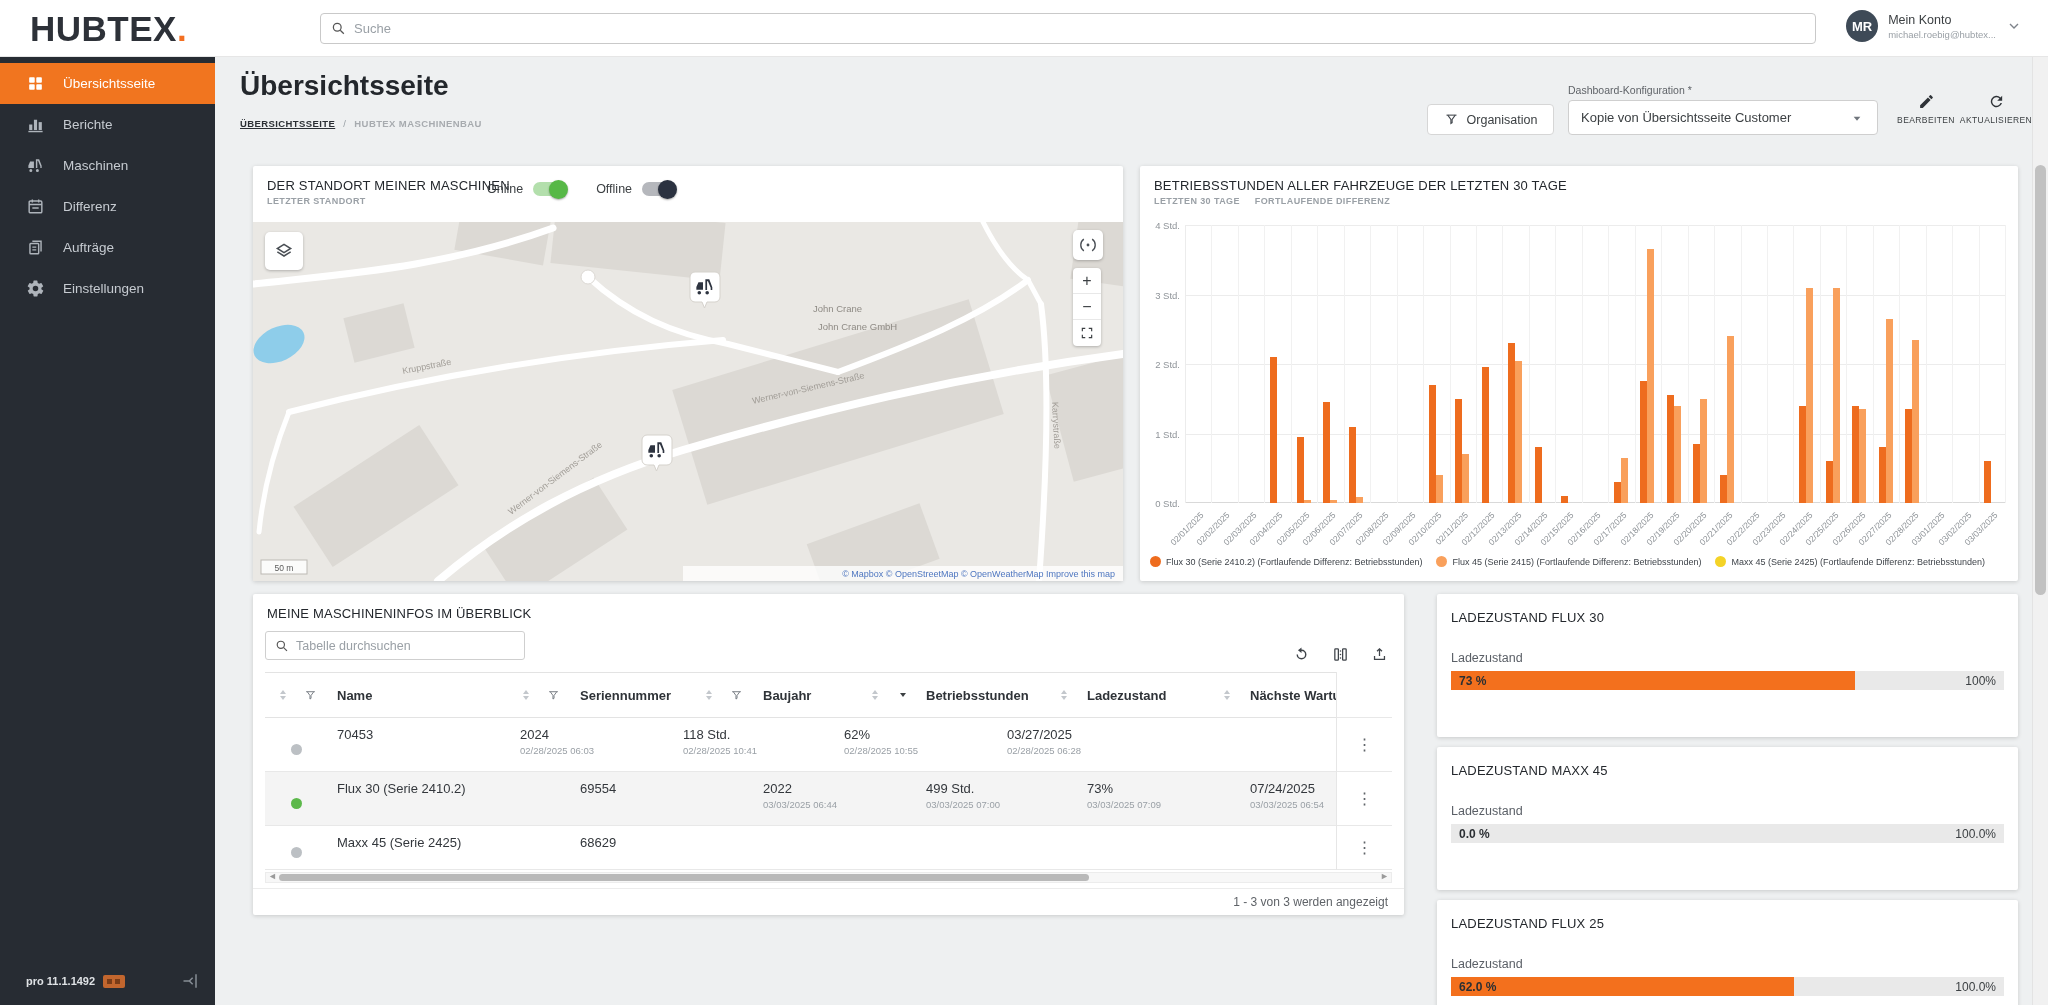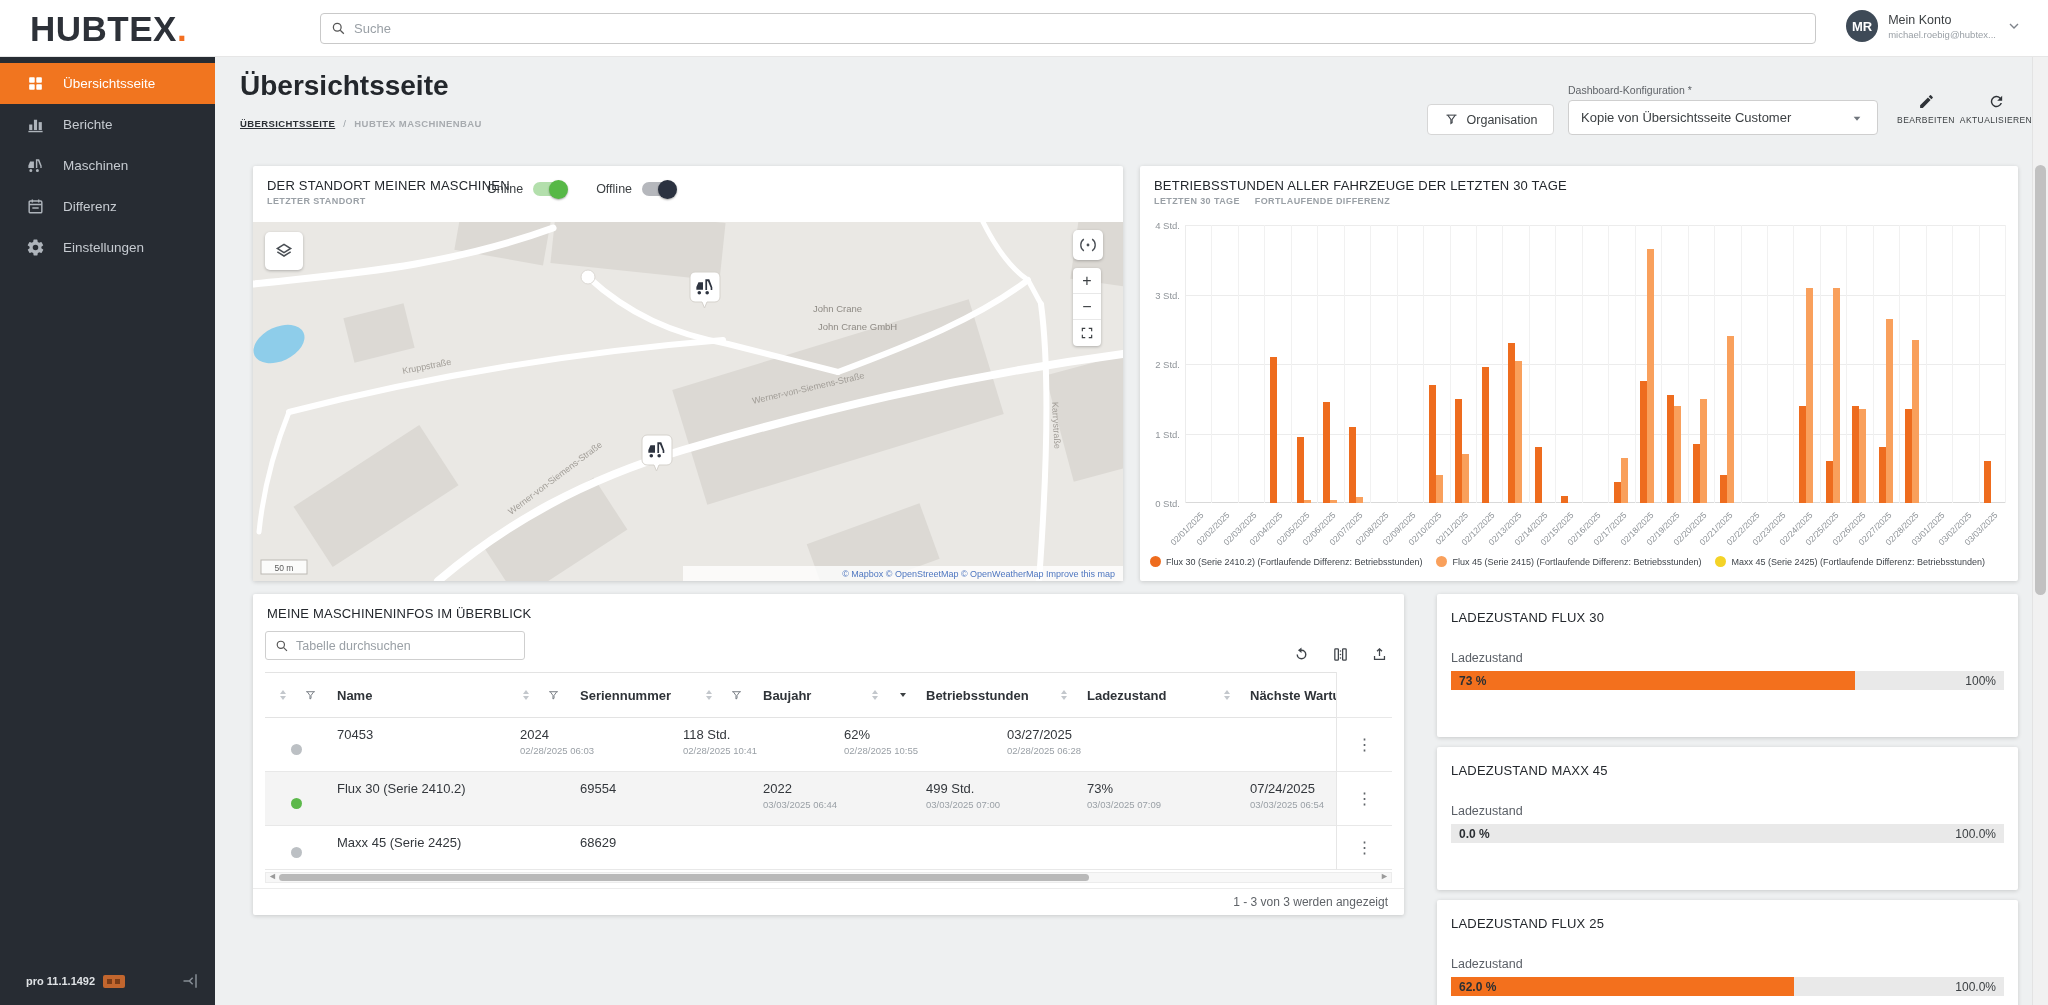--- a/index.html
+++ b/index.html
@@ -203,20 +203,30 @@
         <span>Maschinen</span>
       </div>
       <div class="side-item">
         <span class="ic">
           <svg viewBox="0 0 24 24" fill="none" stroke="currentColor" stroke-width="1.8">
             <rect x="4" y="5" width="16" height="15" rx="1.5"></rect>
             <path d="M4 9.5h16M8 3v4M16 3v4M8 14h8"></path>
           </svg>
         </span>
         <span>Differenz</span>
+      </div>
+      <div class="side-item">
+        <span class="ic">
+          <svg viewBox="0 0 24 24" fill="none" stroke="currentColor" stroke-width="1.8">
+            <path d="M8 4h11v13"></path>
+            <rect x="5" y="7" width="11" height="13" rx="1"></rect>
+            <path d="M8 11.5h5M8 15h5"></path>
+          </svg>
+        </span>
+        <span>Aufträge</span>
       </div>
       <div class="side-item">
         <span class="ic">
           <svg viewBox="0 0 24 24" fill="currentColor">
             <path d="M19.4 13c.04-.33.06-.66.06-1s-.02-.67-.06-1l2.1-1.65a.5.5 0 0 0 .12-.64l-2-3.46a.5.5 0 0 0-.6-.22l-2.49 1a7.3 7.3 0 0 0-1.73-1l-.38-2.65A.5.5 0 0 0 13.93 2h-4a.5.5 0 0 0-.5.42l-.37 2.65c-.63.26-1.2.6-1.74 1l-2.48-1a.5.5 0 0 0-.61.22l-2 3.46a.5.5 0 0 0 .12.64L4.56 11c-.04.33-.06.66-.06 1s.02.67.06 1l-2.1 1.65a.5.5 0 0 0-.12.64l2 3.46c.14.24.42.33.6.22l2.49-1c.54.42 1.11.76 1.74 1l.37 2.65c.04.24.25.42.5.42h4c.25 0 .46-.18.5-.42l.38-2.65a7.3 7.3 0 0 0 1.73-1l2.49 1c.23.09.5 0 .6-.22l2-3.46a.5.5 0 0 0-.12-.64L19.4 13zM12 15.5a3.5 3.5 0 1 1 0-7 3.5 3.5 0 0 1 0 7z"></path>
           </svg>
         </span>
         <span>Einstellungen</span>
       </div>
     </div>

